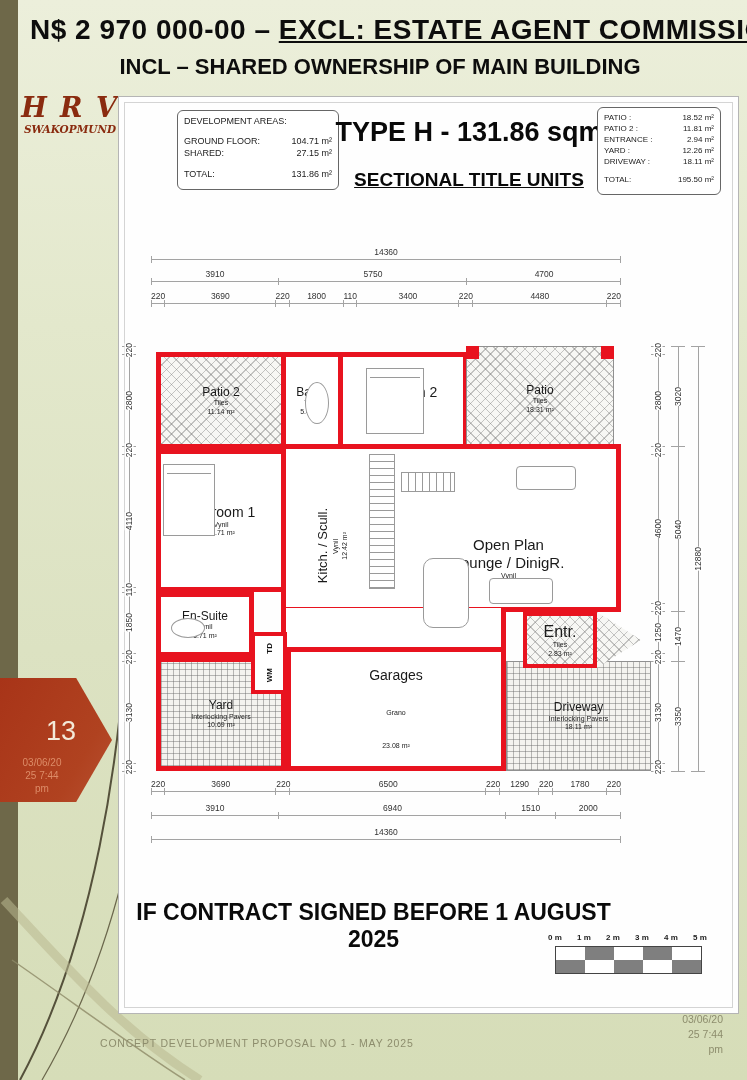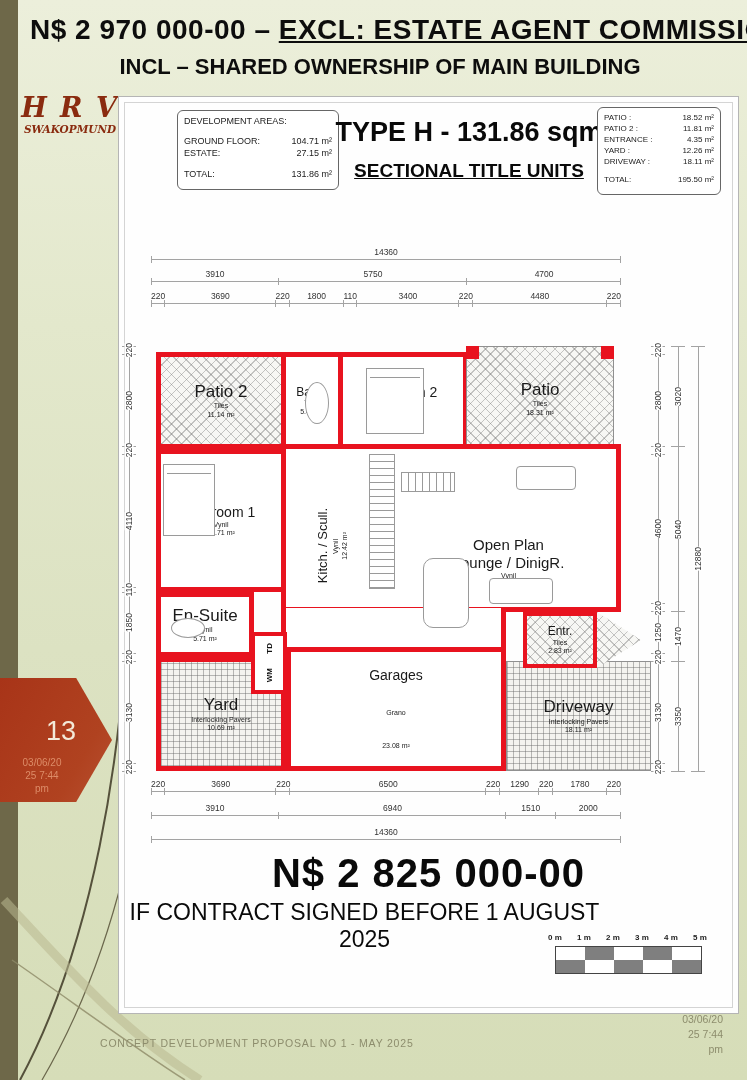--- a/index.html
+++ b/index.html
@@ -30,38 +30,38 @@
   .tbox{position:absolute;border:1px solid #666;border-radius:6px;background:#fff;color:#222;padding:4px 6px;box-sizing:border-box;}
   .tbox .ttitle{font-size:9px;margin-bottom:8px;}
   .trow{display:flex;justify-content:space-between;white-space:nowrap;}
   .dev{left:58px;top:13px;width:162px;height:80px;font-size:9px;line-height:12px;}
   .site{left:478px;top:10px;width:124px;height:88px;font-size:8px;line-height:11px;}
   .ttotal{display:flex;justify-content:space-between;margin-top:9px;}
   .site .ttotal{margin-top:7px;}
   
   .ptitle{position:absolute;left:205px;top:20px;width:290px;text-align:center;color:#090909;}
   .ptitle-main{font-size:27px;font-weight:bold;white-space:nowrap;}
-  .ptitle-sub{font-size:19px;font-weight:bold;text-decoration:underline;margin-top:12px;white-space:nowrap;}
+  .ptitle-sub{font-size:19px;font-weight:bold;text-decoration:underline;margin-top:21px;white-space:nowrap;}
   
   .hdims{position:absolute;display:flex;height:15px;}
   .hdims::before{content:"";position:absolute;left:0;right:0;bottom:2px;height:1px;background:#a3a3a3;}
   .hdims .seg{flex-grow:1;flex-basis:0;position:relative;text-align:center;font-size:8.5px;color:#333;white-space:nowrap;}
   .hdims .seg::after{content:"";position:absolute;right:0;bottom:-1px;width:1px;height:7px;background:#a3a3a3;}
   .hdims .seg:first-child::before{content:"";position:absolute;left:0;bottom:-1px;width:1px;height:7px;background:#a3a3a3;}
   .vdims{position:absolute;display:flex;flex-direction:column;width:14px;border-bottom:1px solid #a3a3a3;}
   .vdims::before{content:"";position:absolute;left:50%;top:0;bottom:0;width:1px;background:#a3a3a3;}
   .vdims .seg{flex-grow:1;flex-basis:0;display:flex;align-items:center;justify-content:center;border-top:1px solid #a3a3a3;position:relative;min-height:0;}
   .vdims .seg span{writing-mode:vertical-rl;transform:rotate(180deg);font-size:8.5px;color:#333;background:#fff;line-height:1;z-index:1;}
   
   .plan{position:absolute;left:32px;top:249px;width:470px;height:425px;}
   .room{position:absolute;box-sizing:border-box;display:flex;flex-direction:column;align-items:center;justify-content:center;
         line-height:1.2;text-align:center;color:#1a1a1a;background:#fff;}
   .redwall{border:5px solid #e8131f;}
   .thinwall{border:1px solid #909090;}
-  .rname{font-size:17px;}  .rname-big{font-size:14px;}
+  .rname{font-size:12px;}  .rname-big{font-size:14px;}
   .rmat{font-size:7px;color:#222;}  .rarea{font-size:7px;color:#222;}
   .hatch-tiles{background:
       repeating-linear-gradient(45deg,rgba(110,110,110,.38) 0 1px,transparent 1px 7px),
       repeating-linear-gradient(-45deg,rgba(110,110,110,.38) 0 1px,transparent 1px 7px),#f7f7f4;}
   .hatch-pavers{background:
       repeating-linear-gradient(0deg,rgba(105,105,105,.45) 0 1px,transparent 1px 6px),
       repeating-linear-gradient(90deg,rgba(105,105,105,.45) 0 1px,transparent 1px 6px),#f4f3ef;}
   .room-patio2{left:5px;top:6px;width:130px;height:97px;}
   .room-bath{left:130px;top:6px;width:62px;height:97px;}
   .room-bedroom2{left:187px;top:6px;width:130px;height:97px;}
@@ -94,21 +94,21 @@
   .bed2{left:215px;top:22px;width:58px;height:66px;}
   .bed1{left:12px;top:118px;width:52px;height:72px;}
   .bed2::before,.bed1::before{content:"";position:absolute;left:3px;right:3px;top:8px;height:1px;background:#9a9a9a;}
   .dtable{left:272px;top:212px;width:46px;height:70px;border-radius:10px;}
   .sofa1{left:338px;top:232px;width:64px;height:26px;border-radius:4px;}
   .sofa2{left:365px;top:120px;width:60px;height:24px;border-radius:4px;}
   .tub{left:154px;top:36px;width:24px;height:42px;border-radius:50%;}
   .oval{left:20px;top:272px;width:34px;height:20px;border-radius:50%;}
   
   .price{position:absolute;left:0;top:754px;width:619px;text-align:center;font-size:40px;font-weight:bold;color:#0a0a0a;letter-spacing:1px;}
-  .cond{position:absolute;left:0;top:802px;width:491px;text-align:center;font-size:23px;font-weight:normal;color:#0a0a0a;}
+  .cond{position:absolute;left:9px;top:802px;width:491px;text-align:center;font-size:23px;font-weight:bold;color:#0a0a0a;}
   
   .scalebar{position:absolute;left:436px;top:836px;width:150px;height:44px;}
   .sb-label{position:absolute;top:0;transform:translateX(-50%);font-size:8px;font-weight:bold;color:#222;white-space:nowrap;}
   .checker{position:absolute;left:0;top:13px;width:145px;height:26px;display:flex;flex-wrap:wrap;border:1px solid #444;}
   .checker .cell{width:29px;height:13px;}
   .checker .g{background:#7f7f7f;} .checker .w{background:#fff;}
   
   .foot-text{position:absolute;left:100px;top:1037px;font-size:10.5px;color:#8d8d6d;letter-spacing:.8px;}
   .foot-dates{position:absolute;right:24px;top:1012px;text-align:right;font-size:10.5px;color:#8d8d6d;line-height:15px;}
 </style>
@@ -148,21 +148,21 @@
   <div class="sheet">
 
     <div class="tbox dev">
       <div class="ttitle">DEVELOPMENT AREAS:</div>
       <div>
           <div class="trow">
             <span>GROUND FLOOR:</span>
             <span>104.71 m²</span>
           </div>
           <div class="trow">
-            <span>ESTATE:</span>
+            <span>SHARED:</span>
             <span>27.15 m²</span>
           </div>
         </div>
       <div class="ttotal">
         <span>TOTAL:</span>
         <span>131.86 m²</span>
       </div>
     </div>
 
     <div class="ptitle">
@@ -175,21 +175,21 @@
           <div class="trow">
             <span>PATIO :</span>
             <span>18.52 m²</span>
           </div>
           <div class="trow">
             <span>PATIO 2 :</span>
             <span>11.81 m²</span>
           </div>
           <div class="trow">
             <span>ENTRANCE :</span>
-            <span>4.35 m²</span>
+            <span>2.94 m²</span>
           </div>
           <div class="trow">
             <span>YARD :</span>
             <span>12.26 m²</span>
           </div>
           <div class="trow">
             <span>DRIVEWAY :</span>
             <span>18.11 m²</span>
           </div>
         </div>
@@ -351,21 +351,21 @@
       </div>
 
       <div class="passage"></div>
 
       <div class="wmtd">
         <span>TD</span>
         <span>WM</span>
       </div>
 
       <div class="room redwall hatch-tiles room-entr">
-        <span class="rname" style="font-size:12px;text-align:right;">Entr.</span>
+        <span class="rname" style="font-size:16px;text-align:right;">Entr.</span>
         <span class="rmat">Tiles</span>
         <span class="rarea">2.83 m²</span>
       </div>
       <div class="canopy hatch-tiles"></div>
 
       <div class="room redwall room-garages">
         <span class="rname rname-big">Garages</span>
         <span class="rmat">Grano</span>
         <span class="rarea">23.08 m²</span>
       </div>
@@ -407,21 +407,20 @@
     <div class="hdims" style="left:32px;top:706px;width:470px;">
         <div class="seg" style="flex-grow: 3910;"><span>3910</span></div>
         <div class="seg" style="flex-grow: 6940;"><span>6940</span></div>
         <div class="seg" style="flex-grow: 1510;"><span>1510</span></div>
         <div class="seg" style="flex-grow: 2000;"><span>2000</span></div>
       </div>
     <div class="hdims" style="left:32px;top:730px;width:470px;">
         <div class="seg" style="flex-grow: 14360;"><span>14360</span></div>
       </div>
 
-    <div class="price">N$ 2 825 000-00</div>
     <div class="cond">IF CONTRACT SIGNED BEFORE 1 AUGUST 2025</div>
 
     <div class="scalebar">
       <div class="checker">
           <div class="cell w"></div>
           <div class="cell g"></div>
           <div class="cell w"></div>
           <div class="cell g"></div>
           <div class="cell w"></div>
           <div class="cell g"></div>

